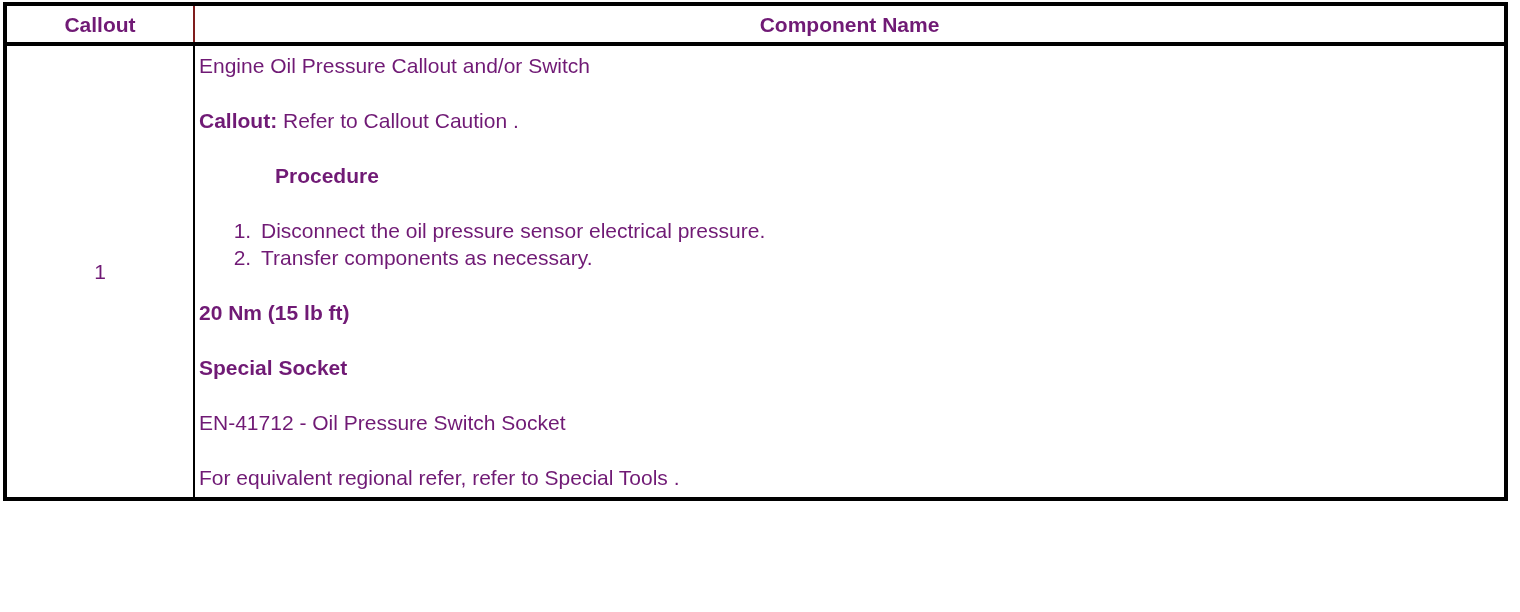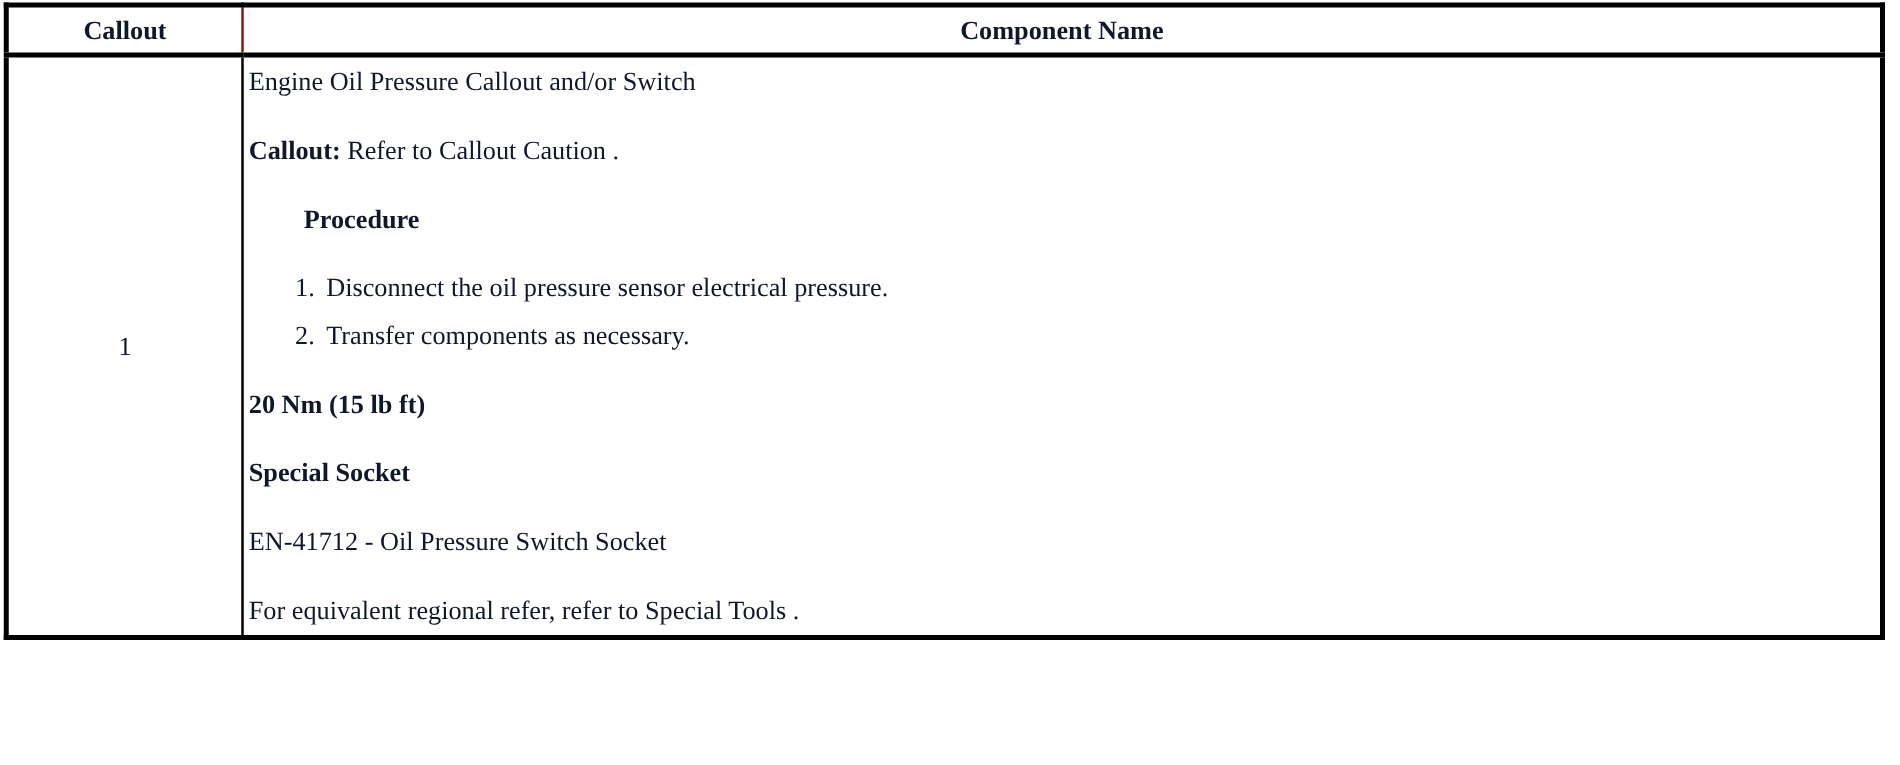--- a/index.html
+++ b/index.html
@@ -3,22 +3,22 @@
 <meta charset="utf-8">
 <style>
   * { box-sizing: border-box; }
   html, body { margin: 0; padding: 0; background: #ffffff; }
   .page {
     position: relative;
     width: 1520px;
     height: 520px;
     background: #ffffff;
     overflow: hidden;
-    font-family: Liberation Serif, serif;
-    color: #0f172a;
+    font-family: Liberation Sans, sans-serif;
+    color: #701a75;
     font-size: 21px;
     line-height: 27px;
   }
   table.doc-table {
     border-collapse: collapse;
     table-layout: fixed;
     width: 1505px;
     margin: 2px 0 0 3px;
     border: 4px solid #000000;
   }
@@ -41,27 +41,27 @@
   }
   tr.preliminary-row td { height: 95px; }
   td.callout-cell {
     text-align: center;
     vertical-align: middle;
     font-size: 21px;
   }
   p { margin: 0; }
   p + p, .component-cell ol + p { margin-top: 28px; }
   .bold { font-weight: bold; }
-  .component-cell p.indent { margin-left: 44px; }
+  .component-cell p.indent { margin-left: 76px; }
   .component-cell ol {
     margin: 28px 0 0 0;
     padding-left: 58px;
   }
   .component-cell li { padding-left: 4px; }
-  .component-cell li + li { margin-top: 11px; }
+  .component-cell li + li { margin-top: 0; }
 </style>
 </head>
 <body>
 
 <div class="page">
   <table class="doc-table">
     <colgroup>
       <col class="col-callout">
       <col class="col-component">
     </colgroup>

